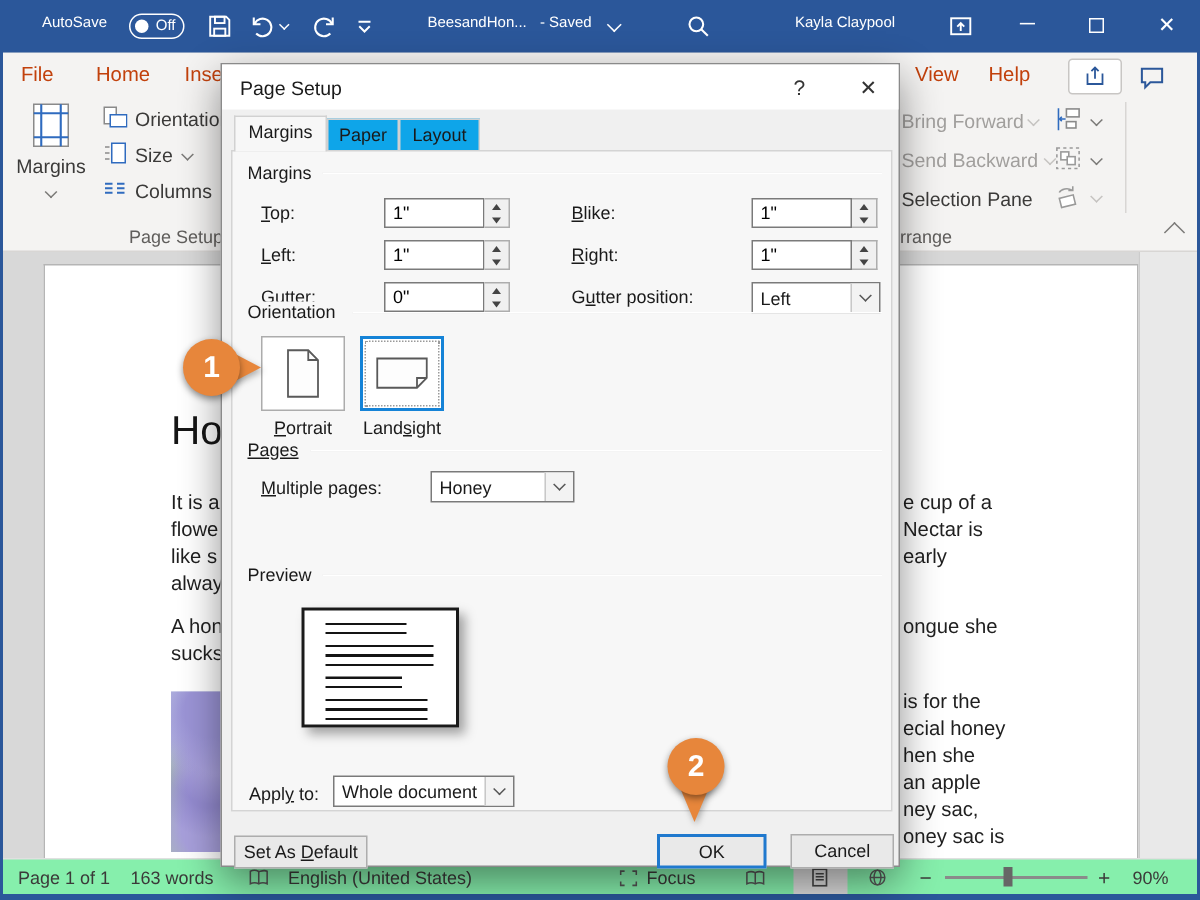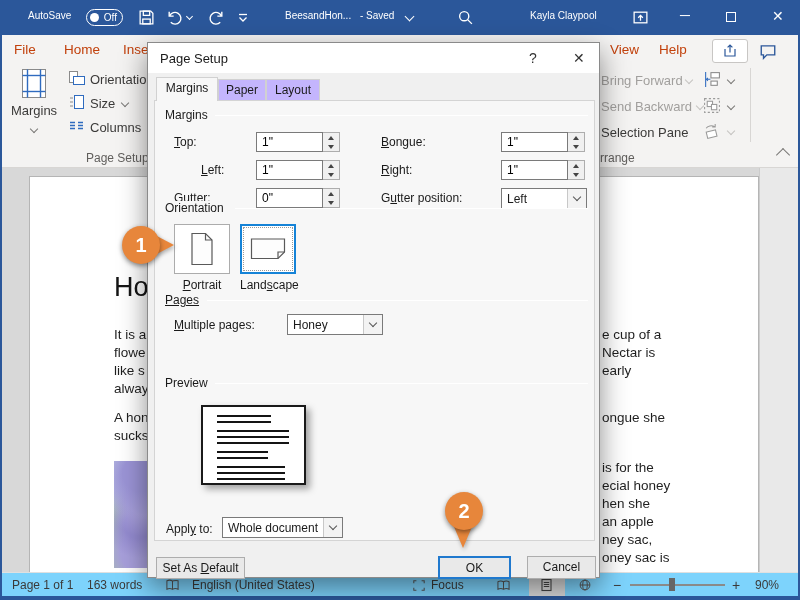--- a/index.html
+++ b/index.html
@@ -36,31 +36,31 @@
     background:
       radial-gradient(circle at 75% 12%, #9b94d6 0 18%, transparent 45%),
       radial-gradient(circle at 85% 35%, #aaa2dd 0 22%, transparent 50%),
       radial-gradient(circle at 70% 60%, #948bd0 0 20%, transparent 48%),
       radial-gradient(circle at 80% 85%, #a79fdb 0 22%, transparent 52%),
       radial-gradient(circle at 20% 75%, #a8c79e 0 30%, transparent 60%),
       linear-gradient(180deg,#c3cde4 0%, #b9c4de 40%, #b3cab4 100%); }
   .scrollstrip { position:absolute; left:757px; top:168px; width:41px; height:404px; background:#e9e9e9; border-left:1px solid #cccccc; z-index:1; }
 
   
-  .statusbar { position:absolute; left:0; top:572px; width:100%; height:24px; background:#7dd3fc; border-top:1px solid #e0e0e0; z-index:2; }
+  .statusbar { position:absolute; left:0; top:572px; width:100%; height:24px; background:#86efac; border-top:1px solid #e0e0e0; z-index:2; }
   .sb { position:absolute; font-size:12px; color:#3b3a39; white-space:nowrap; }
   .bluefoot { position:absolute; left:0; top:596px; width:100%; height:4px; background:#2b579a; z-index:3; }
   .viewsel { position:absolute; background:#d9d9d9; }
 
   
   .dialog { position:absolute; left:145px; top:42px; width:453px; height:536px; background:#f0f0f0;
             border:1px solid #8a8a8a; box-shadow:0 10px 26px rgba(0,0,0,.45); z-index:10; font-size:12px; color:#1a1a1a; }
   .dlg-head { position:absolute; left:0; top:0; width:100%; height:30px; background:#fff; }
   .dlg-title { position:absolute; left:12px; top:8px; font-size:13px; }
-  .dtab { position:absolute; font-size:12px; text-align:center; border:1px solid #d1d1d1; background:#c4b5fd; padding-top:3px; height:31px; top:36px; }
+  .dtab { position:absolute; font-size:12px; text-align:center; border:1px solid #d1d1d1; background:#0ea5e9; padding-top:3px; height:31px; top:36px; }
   .dtab.active { background:#f7f7f7; top:34px; height:24px; border-bottom:none; z-index:2; }
   .pane { position:absolute; left:6px; top:57px; width:441px; height:441px; background:#f7f7f7; border:1px solid #d4d4d4; }
   .sect { position:absolute; font-size:12px; color:#1a1a1a; background:#f7f7f7; z-index:1; padding-right:4px; }
   .sline { position:absolute; height:1px; background:#dcdcdc; border-bottom:1px solid #ffffff; }
   .flbl { position:absolute; font-size:12px; color:#1a1a1a; white-space:nowrap; }
   .u { text-decoration:underline; }
   .spin { position:absolute; display:flex; height:20px; }
   .spin input { width:67px; border:1px solid #7a7a7a; background:#fff; font-family:"Liberation Sans",sans-serif; font-size:12px; padding:1px 5px; }
   .spin-btns { width:17px; display:flex; flex-direction:column; border:1px solid #adadad; border-left:none; background:#f0f0f0; }
   .sbtn { flex:1; display:flex; align-items:center; justify-content:center; }
@@ -345,34 +345,34 @@
         <input value="1&quot;" style="">
         <span class="spin-btns">
             <span class="sbtn">
               <span class="tri-up"></span>
             </span>
             <span class="sbtn">
               <span class="tri-dn"></span>
             </span>
           </span>
       </span>
-      <span class="flbl" style="left:226px; top:34px;"><span></span><span class="u">B</span><span>ongue:</span></span>
+      <span class="flbl" style="left:226px; top:34px;"><span></span><span class="u">B</span><span>like:</span></span>
       <span class="spin" style="left:346px; top:31px;">
         <input value="1&quot;" style="">
         <span class="spin-btns">
             <span class="sbtn">
               <span class="tri-up"></span>
             </span>
             <span class="sbtn">
               <span class="tri-dn"></span>
             </span>
           </span>
       </span>
 
-      <span class="flbl" style="left:19px; top:62px;margin-left:27px;"><span></span><span class="u">L</span><span>eft:</span></span>
+      <span class="flbl" style="left:19px; top:62px;"><span></span><span class="u">L</span><span>eft:</span></span>
       <span class="spin" style="left:101px; top:59px;">
         <input value="1&quot;" style="">
         <span class="spin-btns">
             <span class="sbtn">
               <span class="tri-up"></span>
             </span>
             <span class="sbtn">
               <span class="tri-dn"></span>
             </span>
           </span>
@@ -420,21 +420,21 @@
         </svg>
       </span>
       <span class="obtn sel" style="left:85px; top:123px;">
         <span class="focusring"></span>
         <svg width="36" height="26" viewBox="0 0 36 26">
           <path d="M1.5 3 H34.5 V16 L28 22.5 H1.5 Z" fill="#fdfdfd" stroke="#595959" stroke-width="1.2"></path>
           <path d="M34.5 16 H28 V22.5" fill="none" stroke="#595959" stroke-width="1.2"></path>
         </svg>
       </span>
       <span class="olbl" style="left:19px; top:177px;"><span></span><span class="u">P</span><span>ortrait</span></span>
-      <span class="olbl" style="left:85px; top:177px;"><span>Land</span><span class="u">s</span><span>cape</span></span>
+      <span class="olbl" style="left:85px; top:177px;"><span>Land</span><span class="u">s</span><span>ight</span></span>
 
       <span class="sect" style="left:10px; top:192px;text-decoration:underline;">Pages</span>
       <span class="sline" style="left:52px; top:199px; width:381px;"></span>
 
       <span class="flbl" style="left:19px; top:217px;"><span></span><span class="u">M</span><span>ultiple pages:</span></span>
       <span class="combo" style="left:132px; top:213px; width:96px;">
         <span class="combo-val">Honey</span>
         <span class="combo-btn">
             <span class="chev-d"></span>
           </span>

